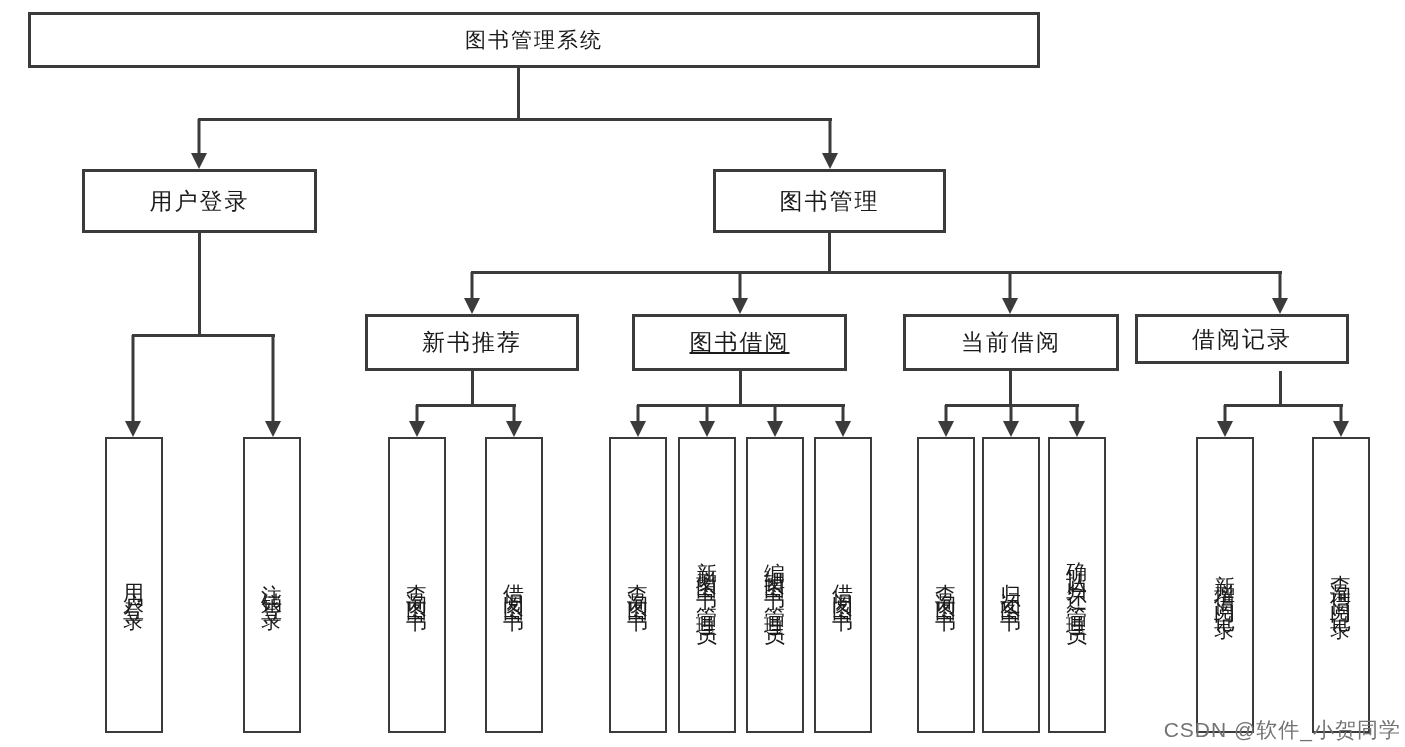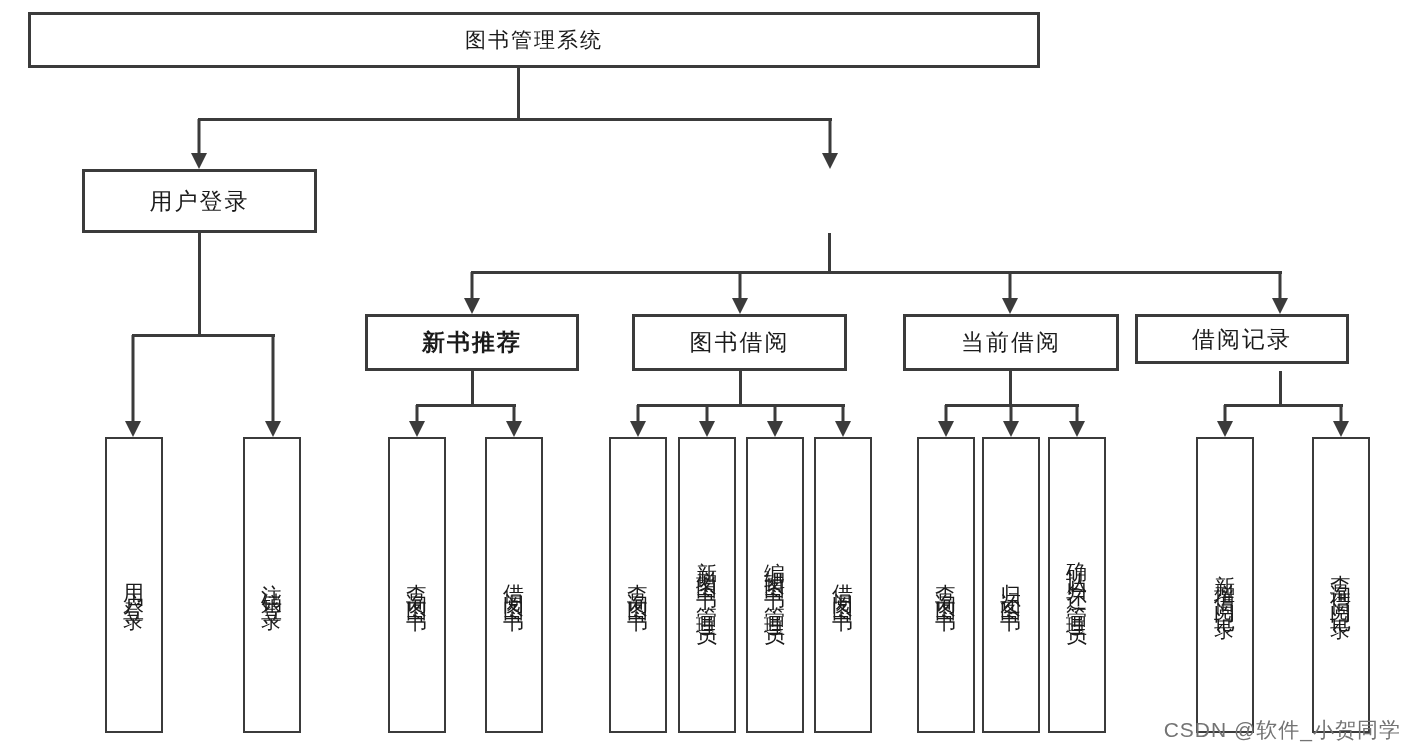--- a/index.html
+++ b/index.html
@@ -81,23 +81,24 @@
   }
 </style>
 </head>
 <body>
 
 <div class="canvas">
 
   <div class="box root" style="left:28px; top:12px; width:1012px; height:56px;">图书管理系统</div>
 
   <div class="box lvl2" style="left:82px; top:169px; width:235px; height:64px;">用户登录</div>
+  <div class="box lvl2" style="left:713px; top:169px; width:233px; height:64px;">图书管理</div>
 
-  <div class="box lvl3" style="left:365px; top:314px; width:214px; height:57px;font-weight:bold;">新书推荐</div>
-  <div class="box lvl3" style="left:632px; top:314px; width:215px; height:57px;">图书借阅</div>
+  <div class="box lvl3" style="left:365px; top:314px; width:214px; height:57px;">新书推荐</div>
+  <div class="box lvl3" style="left:632px; top:314px; width:215px; height:57px;text-decoration:underline;">图书借阅</div>
   <div class="box lvl3" style="left:903px; top:314px; width:216px; height:57px;">当前借阅</div>
   <div class="box lvl3" style="left:1135px; top:314px; width:214px; height:50px;">借阅记录</div>
 
   <div class="box leaf" style="left:105px; top:437px; width:58px; height:296px;">用户登录</div>
   <div class="box leaf" style="left:243px; top:437px; width:58px; height:296px;">注销登录</div>
 
   <div class="box leaf" style="left:388px; top:437px; width:58px; height:296px;">查询图书</div>
   <div class="box leaf" style="left:485px; top:437px; width:58px; height:296px;">借阅图书</div>
 
   <div class="box leaf" style="left:609px; top:437px; width:58px; height:296px;">查询图书</div>

